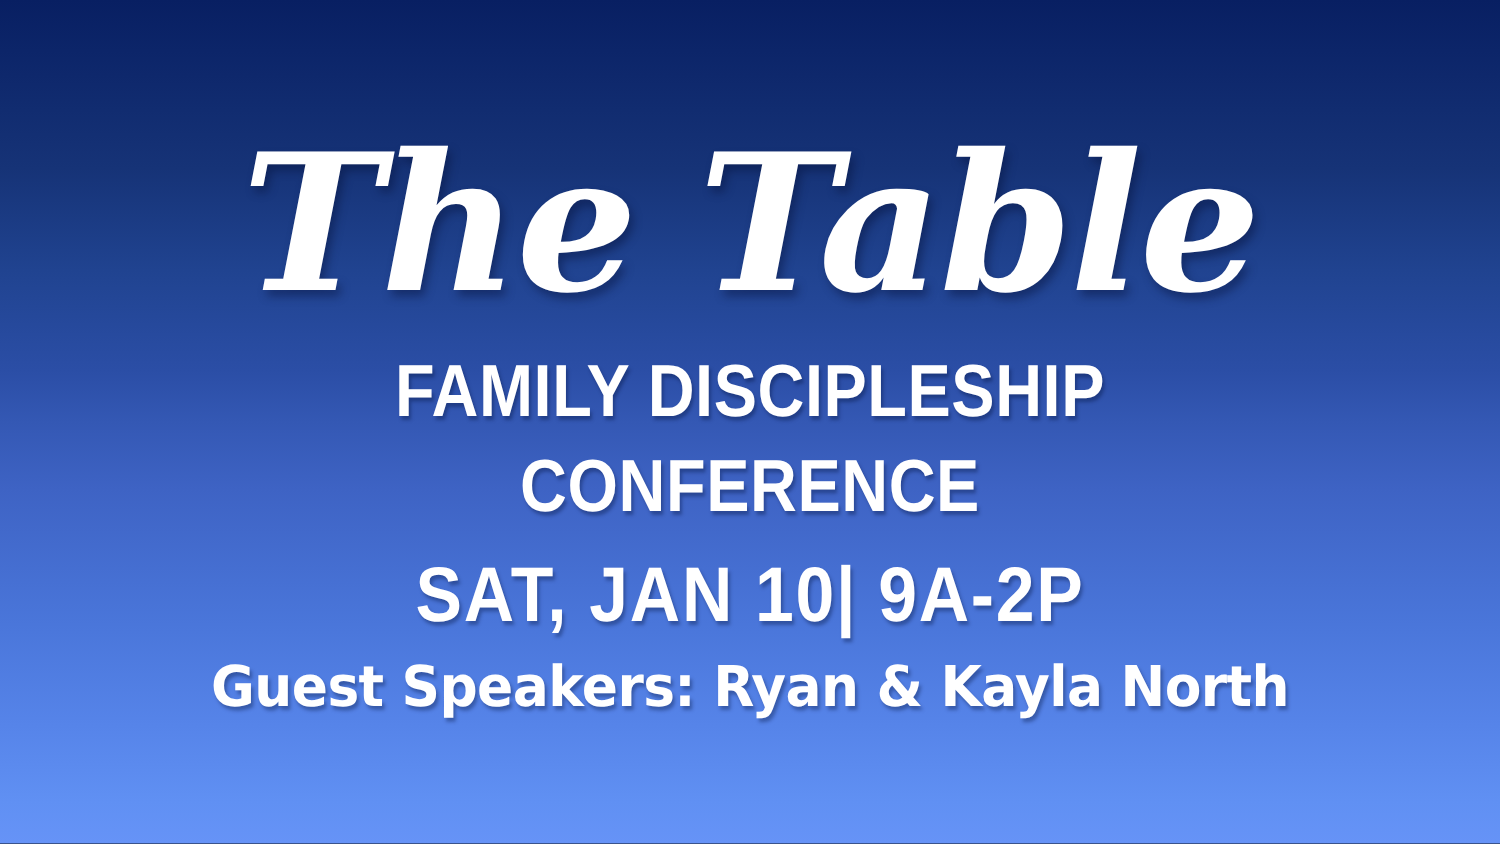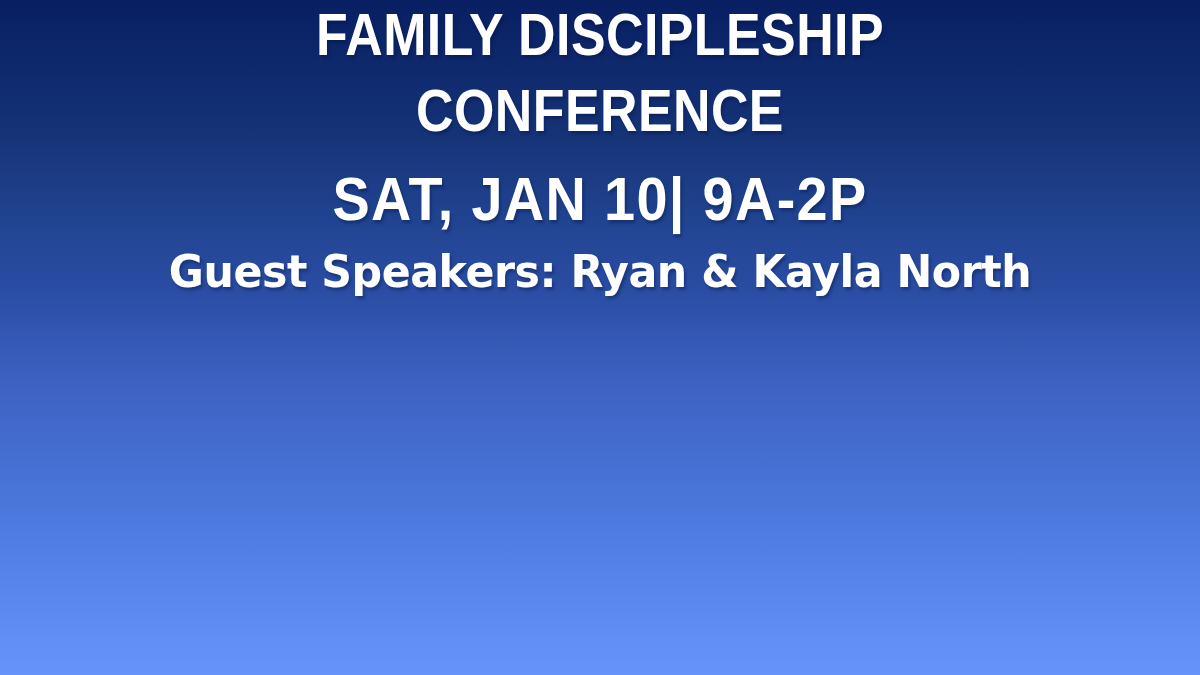--- a/index.html
+++ b/index.html
@@ -112,20 +112,25 @@
     text-shadow: 2px 3px 3px rgba(4, 16, 56, 0.35);
   }
 </style>
 </head>
 <body>
 
 <div class="poster">
 
   <div class="content">
 
+    <div class="line script-title">
+      <svg viewBox="0 0 660 170" preserveAspectRatio="xMidYMid meet" role="img" aria-label="The Table">
+        <text x="330" y="124" text-anchor="middle">The Table</text>
+      </svg>
+    </div>
 
     <div class="line subtitle subtitle-1">FAMILY DISCIPLESHIP</div>
 
     <div class="line subtitle subtitle-2">CONFERENCE</div>
 
     <div class="line datetime">SAT, JAN 10| 9A-2P</div>
 
     <div class="line speakers">Guest Speakers: Ryan &amp; Kayla North</div>
 
   </div>

